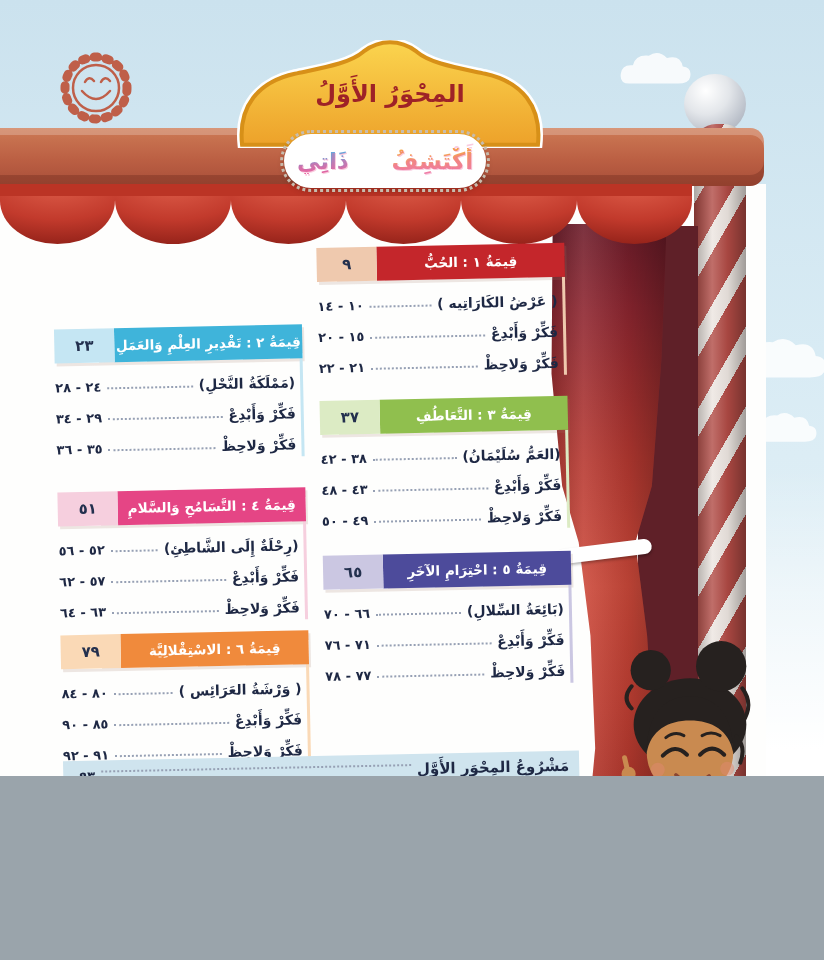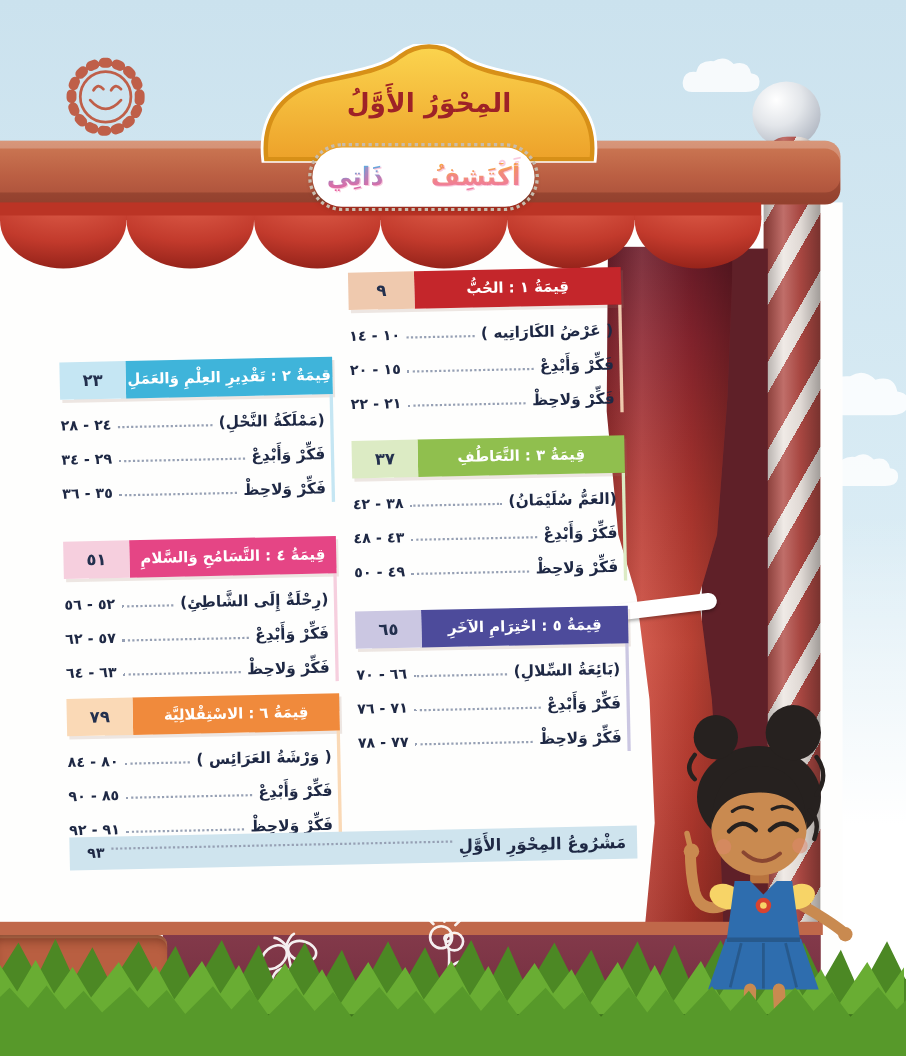--- a/index.html
+++ b/index.html
@@ -1,18 +1,18 @@
 <!DOCTYPE html>
 <html lang="ar"><head>
 <meta charset="utf-8">
 <style>
   * { margin:0; padding:0; box-sizing:border-box; }
   html,body { background:#9aa4ab; }
   .scene {
-    position:relative; width:824px; height:960px; overflow:hidden;
+    position:relative; width:824px; height:776px; overflow:hidden;
     font-family:"DejaVu Sans", sans-serif;
     background:linear-gradient(180deg,#cbe2ee 0%,#d8ebf4 45%,#e8f3f8 100%);
   }
   .abs { position:absolute; }
 
   
   .cloud { position:absolute; opacity:.85; }
   .haze { position:absolute; left:742px; top:470px; width:82px; height:430px;
           background:linear-gradient(180deg,rgba(255,255,255,0),#ffffff 65%); z-index:1; }
 

